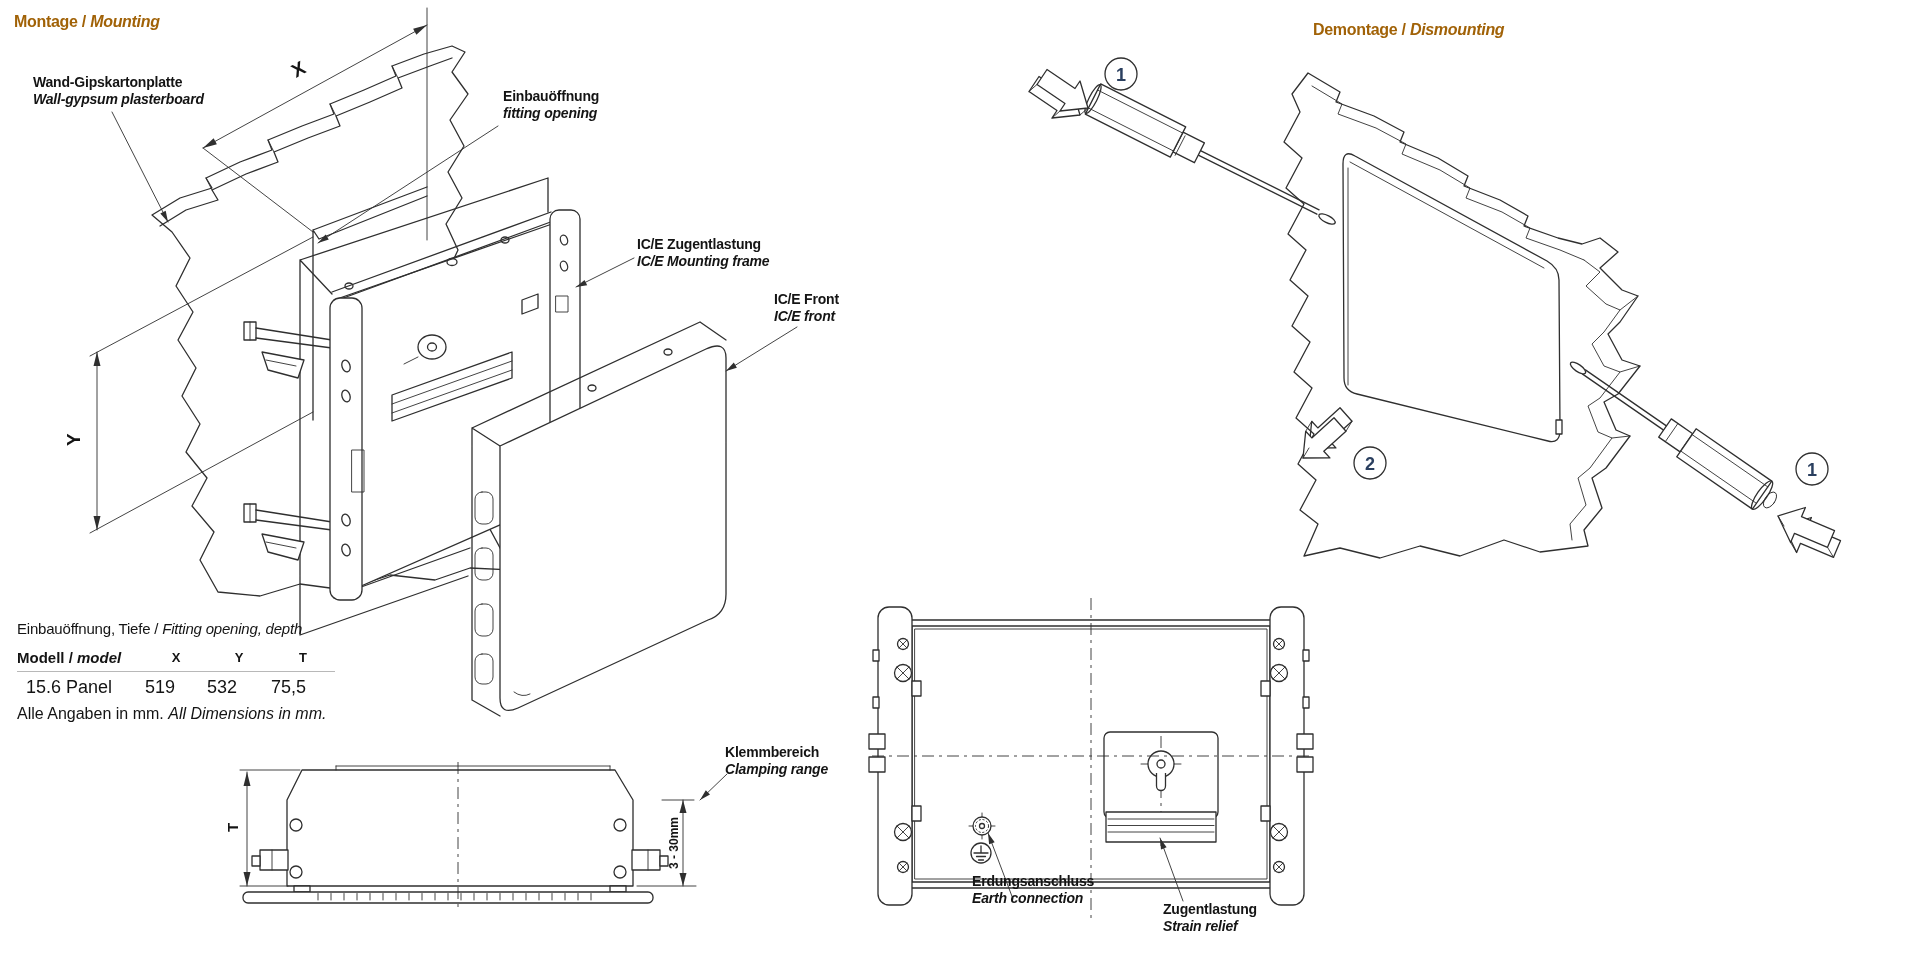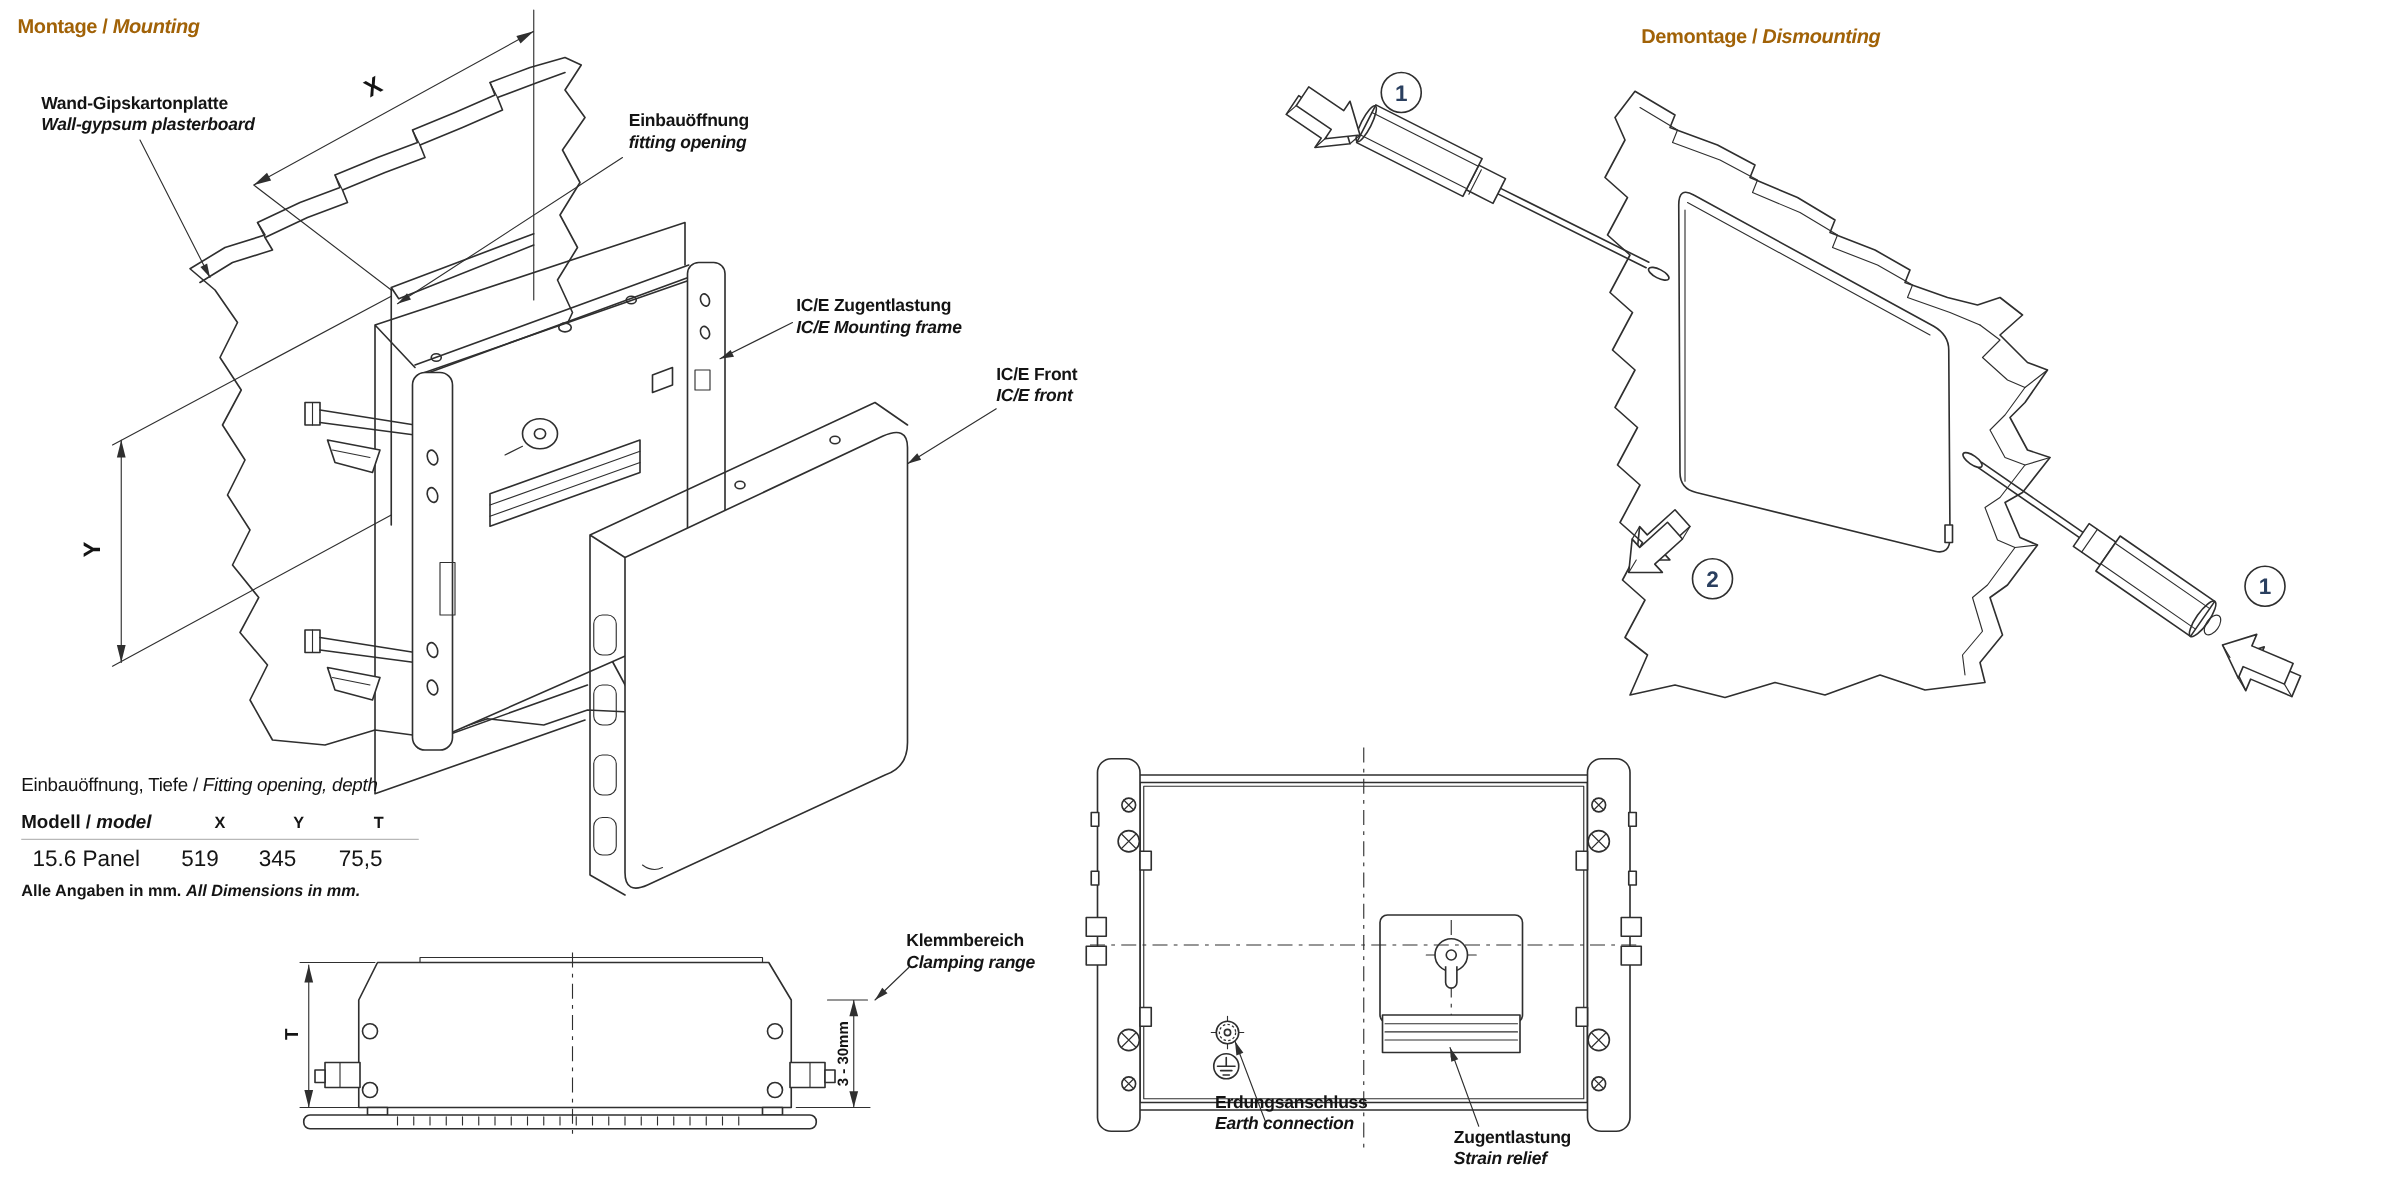--- a/index.html
+++ b/index.html
@@ -23,21 +23,21 @@
   .t-title{font-size:15px;font-weight:400;letter-spacing:-0.2px;white-space:nowrap}
   .t-title .en{font-style:italic}
   .t-grid{display:grid;grid-template-columns:128px 62px 64px 64px;margin-top:12px;align-items:center}
   .t-h{font-size:15px;font-weight:700;white-space:nowrap}
   .t-h .en{font-style:italic}
   .t-hc{font-size:13px;font-weight:700;text-align:center}
   .t-rule{grid-column:1/5;border-bottom:1px solid #b8b8b8;margin:5px 0 5px 0}
   .t-c{font-size:18px;font-weight:400}
   .t-model{padding-left:9px}
   .t-num{text-align:left}
-  .t-foot{margin-top:7px;font-size:13px;font-weight:700;white-space:nowrap}
+  .t-foot{margin-top:7px;font-size:16px;font-weight:400;white-space:nowrap}
   .t-foot .en{font-style:italic}
 </style>
 </head>
 <body>
 
 <div id="page">
 
 <svg id="stage" viewBox="0 0 1920 960">
 
   <g>
@@ -327,21 +327,21 @@
 <div class="lbl" style="left:503px;top:88px">
   <span class="de">Einbauöffnung</span>
   <span class="en">fitting opening</span>
 </div>
 
 <div class="lbl" style="left:637px;top:236px">
   <span class="de">IC/E Zugentlastung</span>
   <span class="en">IC/E Mounting frame</span>
 </div>
 
-<div class="lbl" style="left:797px;top:291px">
+<div class="lbl" style="left:774px;top:291px">
   <span class="de">IC/E Front</span>
   <span class="en">IC/E front</span>
 </div>
 
 <div class="title" style="left:1313px;top:21px">
   <span class="de">Demontage /</span> <span class="en">Dismounting</span>
 </div>
 
 <div id="fitting-table">
   <div class="t-title">
@@ -350,21 +350,21 @@
   <div class="t-grid">
     <div class="t-h">
       <span>Modell /</span> <span class="en">model</span>
     </div>
     <div class="t-hc">X</div>
     <div class="t-hc">Y</div>
     <div class="t-hc">T</div>
     <div class="t-rule"></div>
     <div class="t-c t-model">15.6 Panel</div>
     <div class="t-c t-num">519</div>
-    <div class="t-c t-num">345</div>
+    <div class="t-c t-num">532</div>
     <div class="t-c t-num">75,5</div>
   </div>
   <div class="t-foot">
     <span>Alle Angaben in mm.</span> <span class="en">All Dimensions in mm.</span>
   </div>
 </div>
 
 <div class="lbl" style="left:725px;top:744px">
   <span class="de">Klemmbereich</span>
   <span class="en">Clamping range</span>

